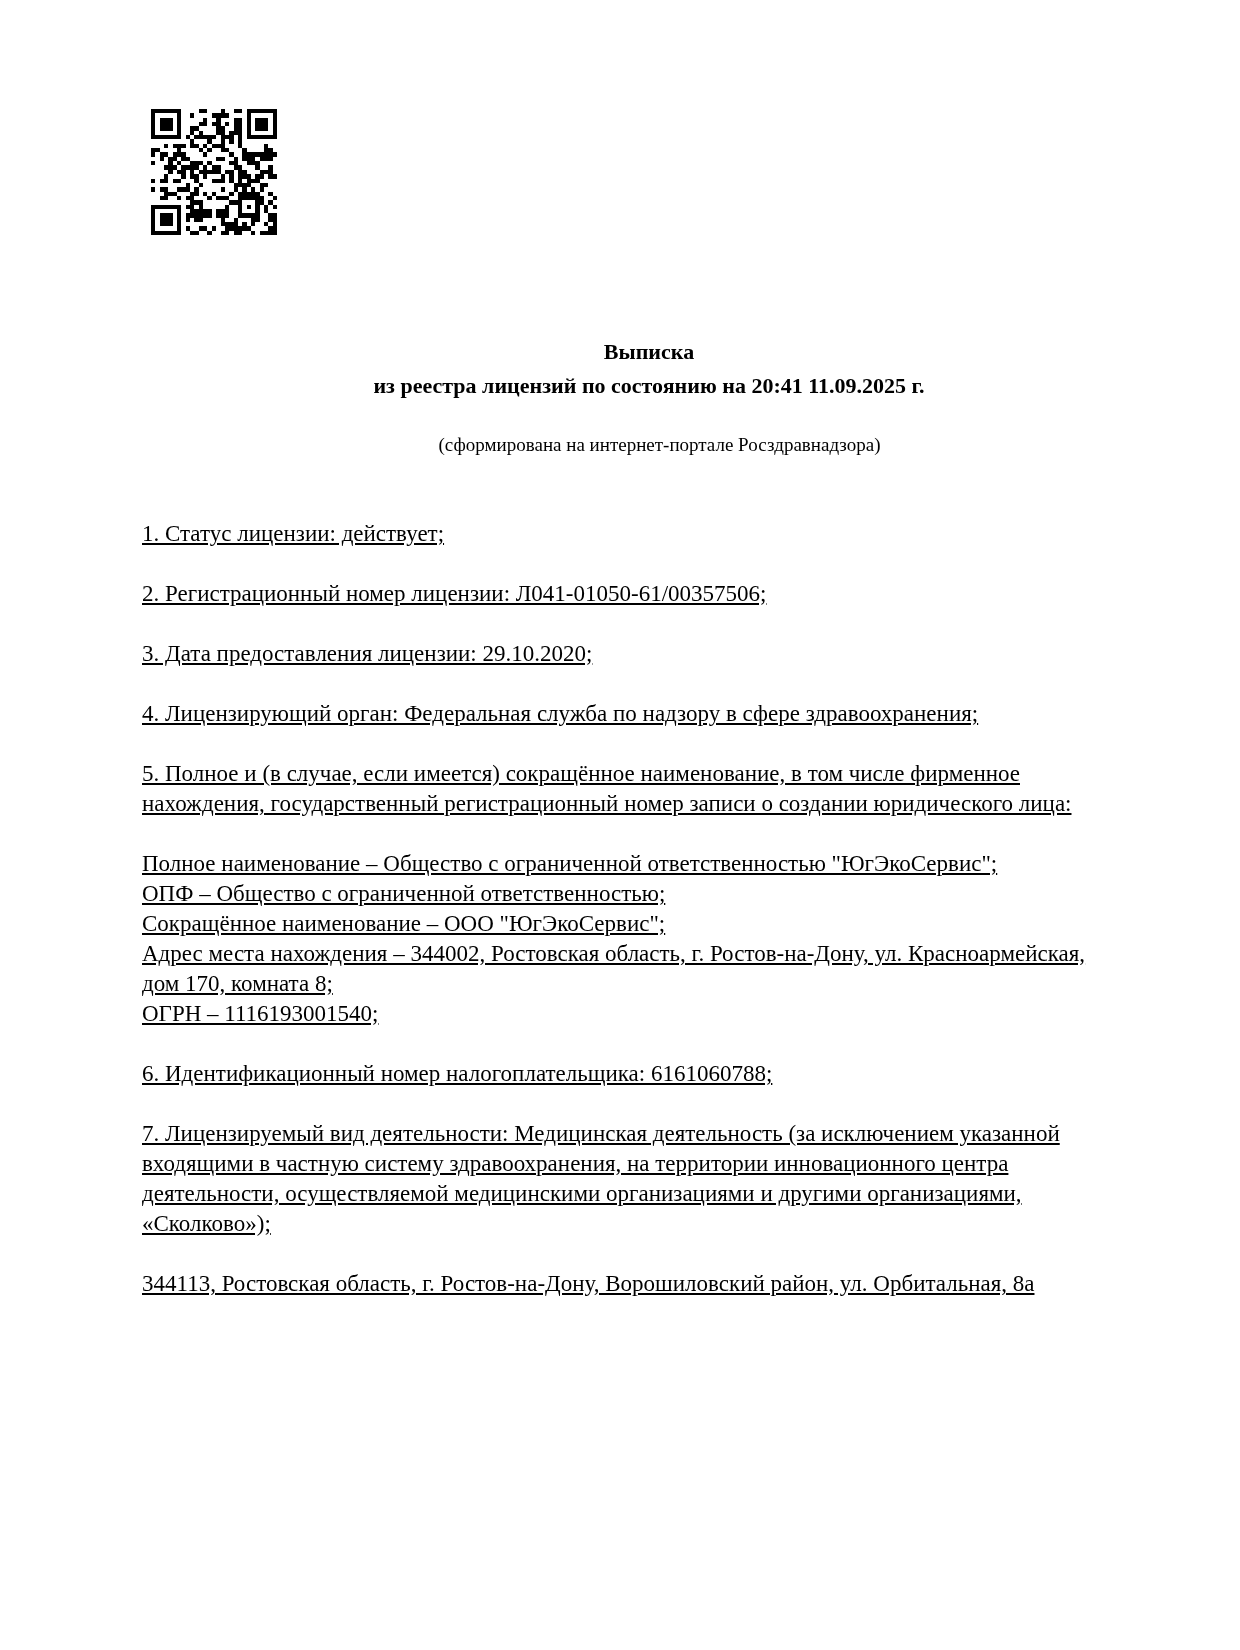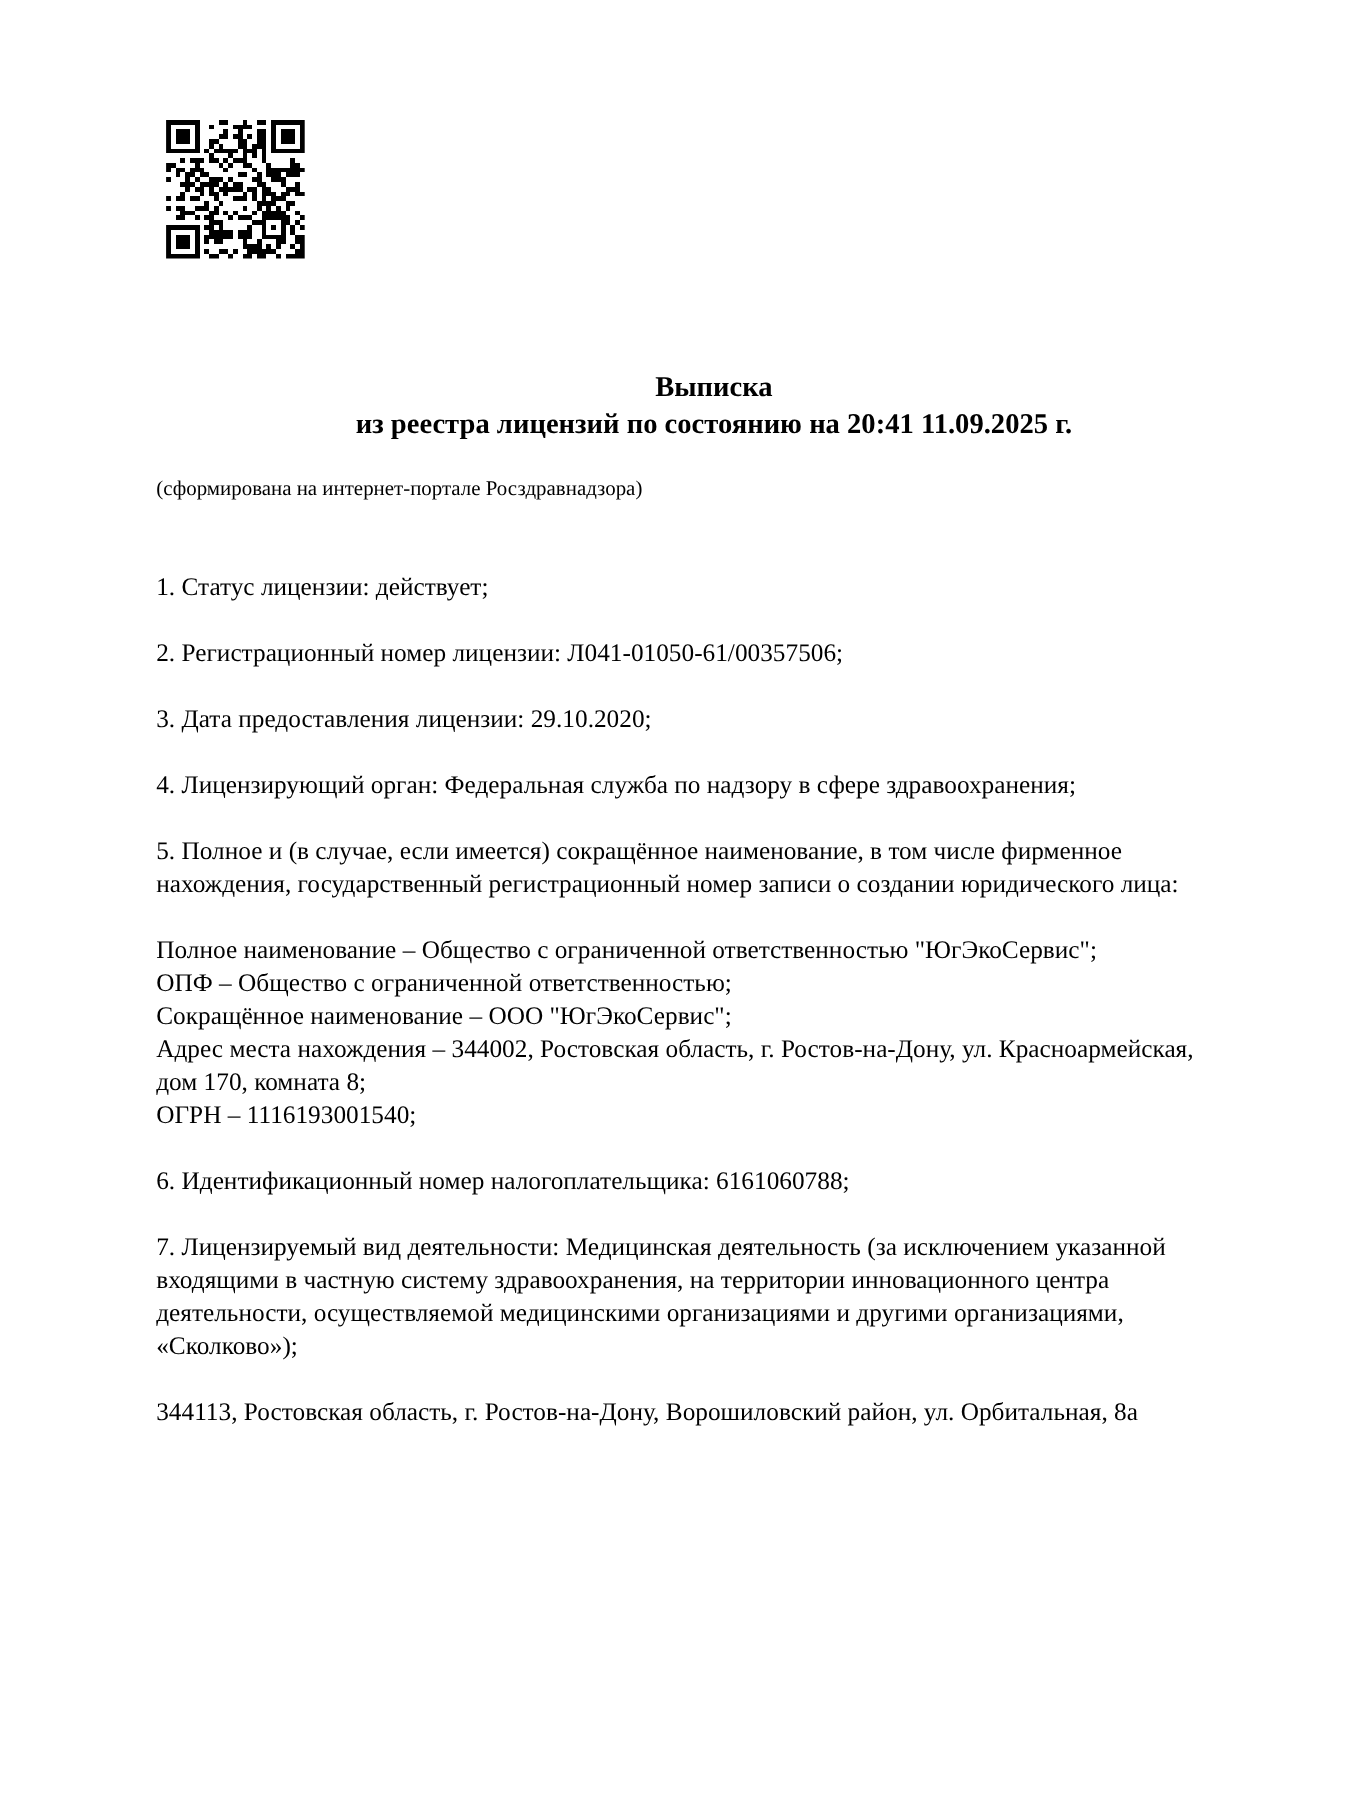--- a/index.html
+++ b/index.html
@@ -21,40 +21,41 @@
     height: 126px;
   }
   .qr svg { display: block; width: 126px; height: 126px; }
   .title-block {
     position: absolute;
     left: 142px;
     top: 335px;
     width: 1014px;
     text-align: center;
     font-weight: bold;
-    font-size: 26px;
+    font-size: 22px;
     line-height: 34px;
     white-space: nowrap;
   }
   .subtitle {
     position: absolute;
     left: 142px;
     top: 432px;
     width: 1035px;
-    text-align: left;
+    text-align: center;
     font-size: 19px;
     line-height: 26px;
     white-space: nowrap;
   }
   .body-text {
     position: absolute;
     left: 142px;
     top: 519px;
     width: 1060px;
     font-size: 23px;
+    text-decoration: underline;
   }
   .para { margin: 0 0 30px 0; }
   .line { line-height: 30px; white-space: nowrap; }
 </style>
 </head>
 <body>
 
 <div class="page">
 
   <div class="qr">

